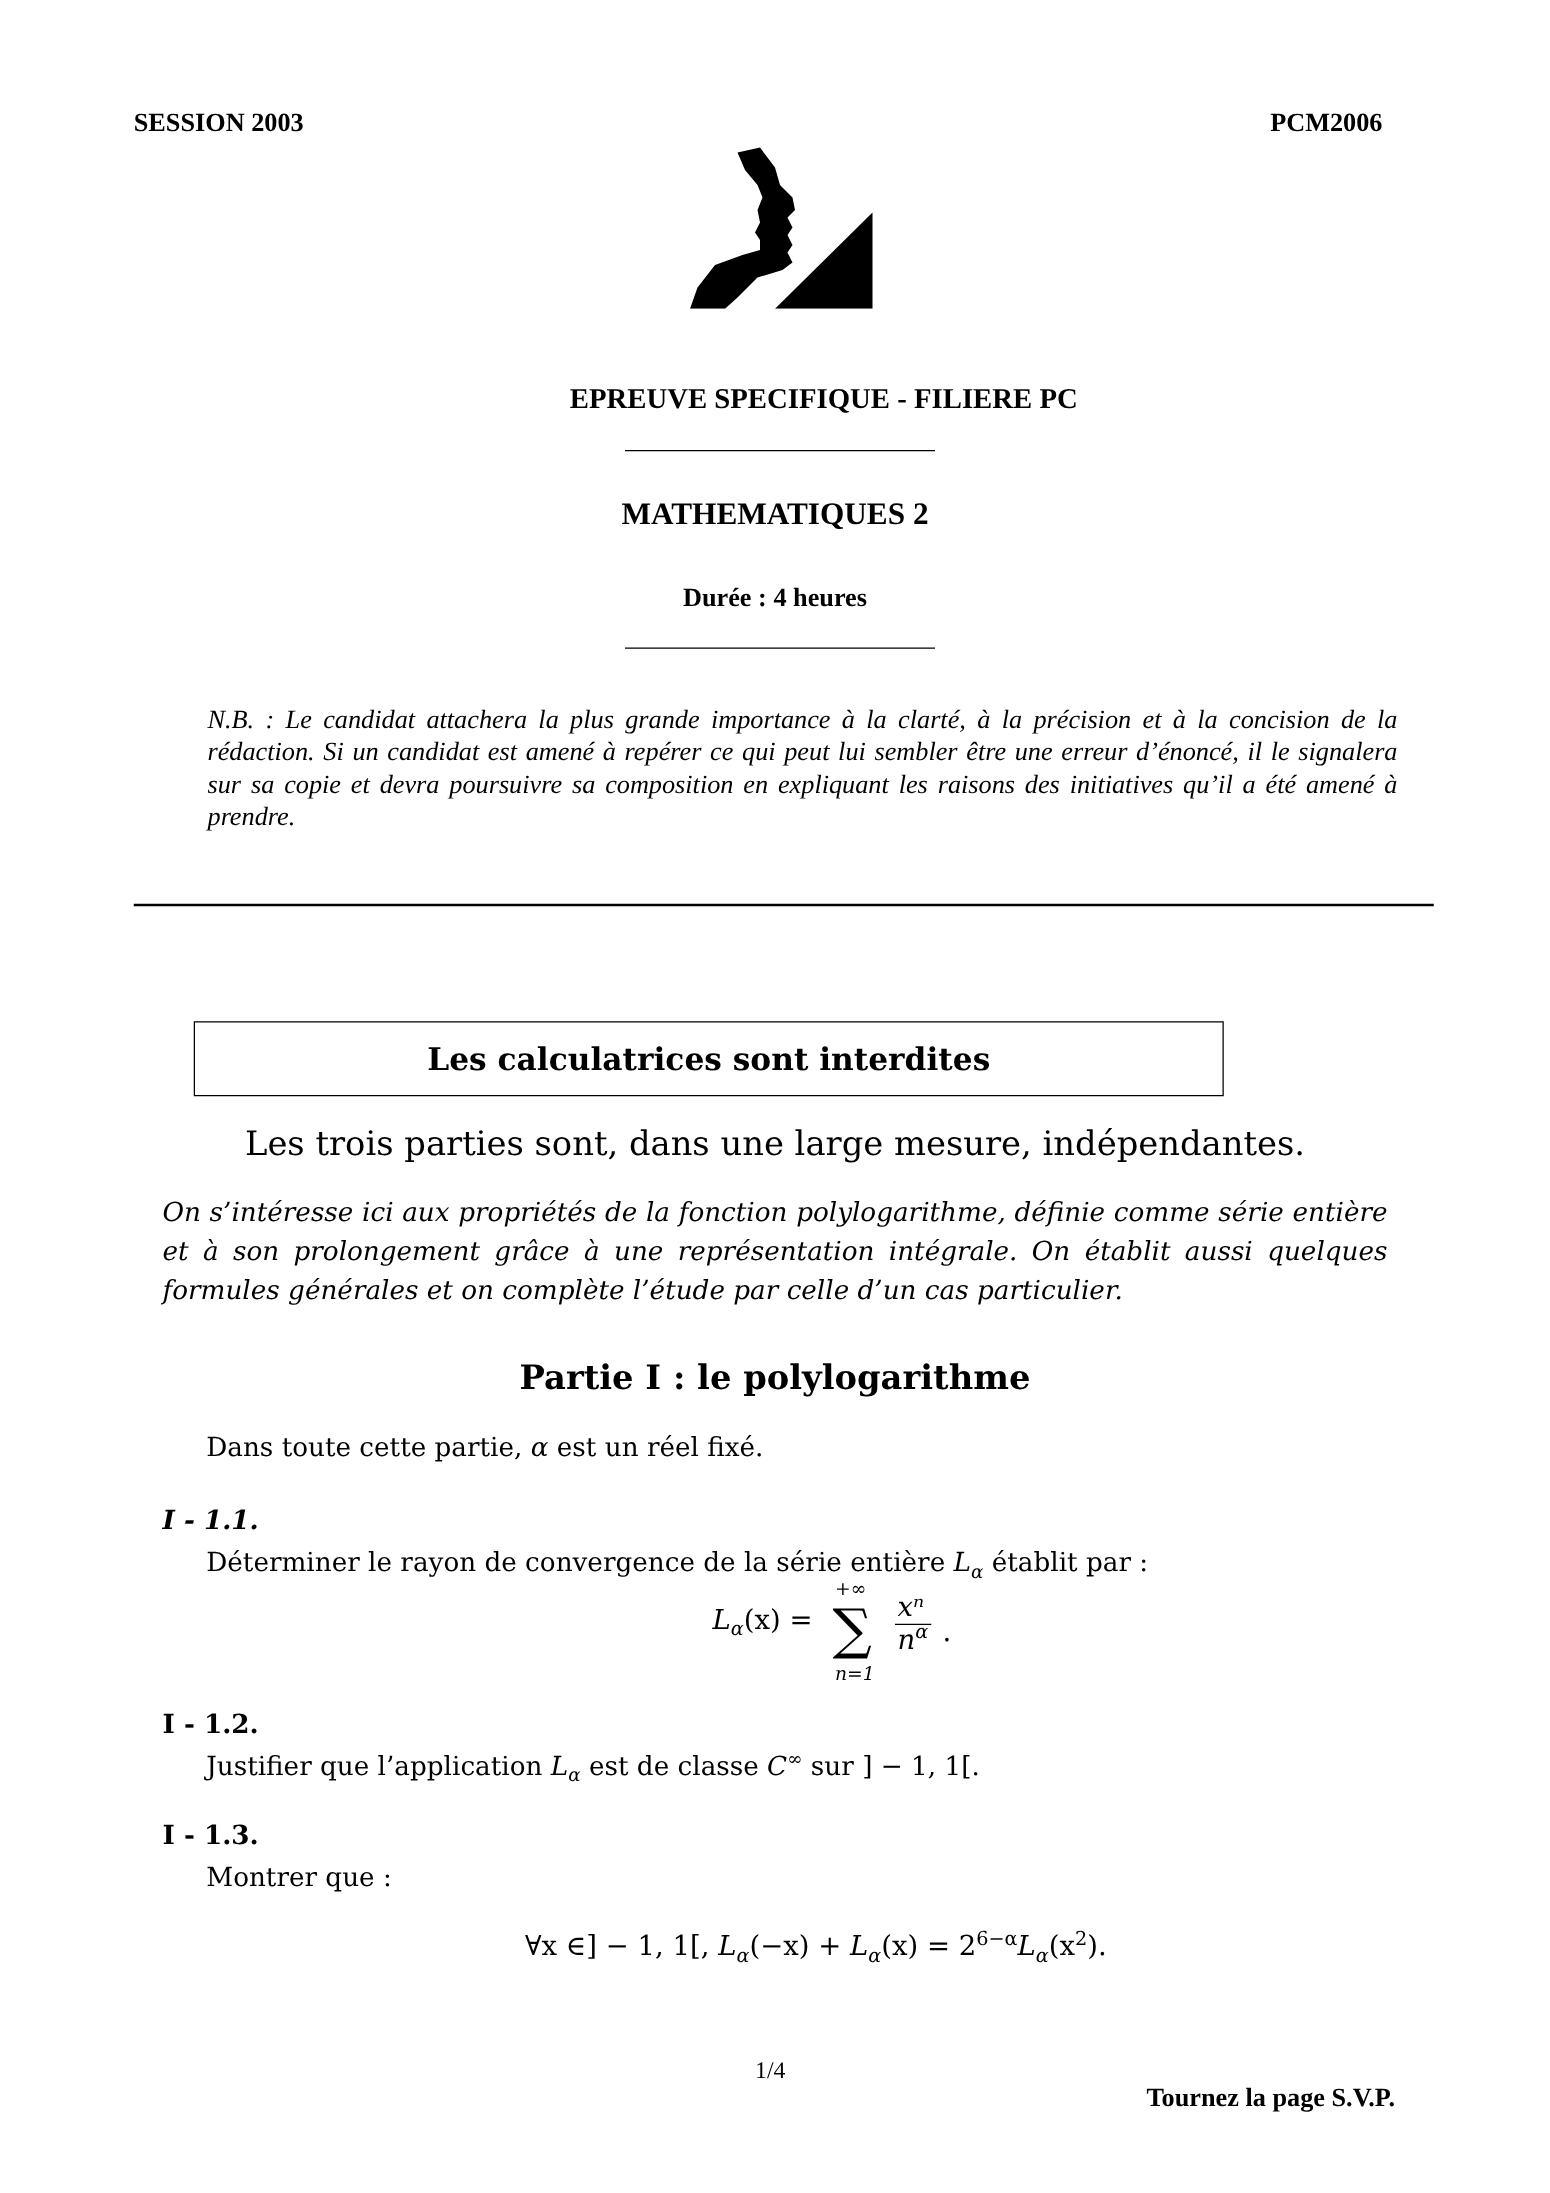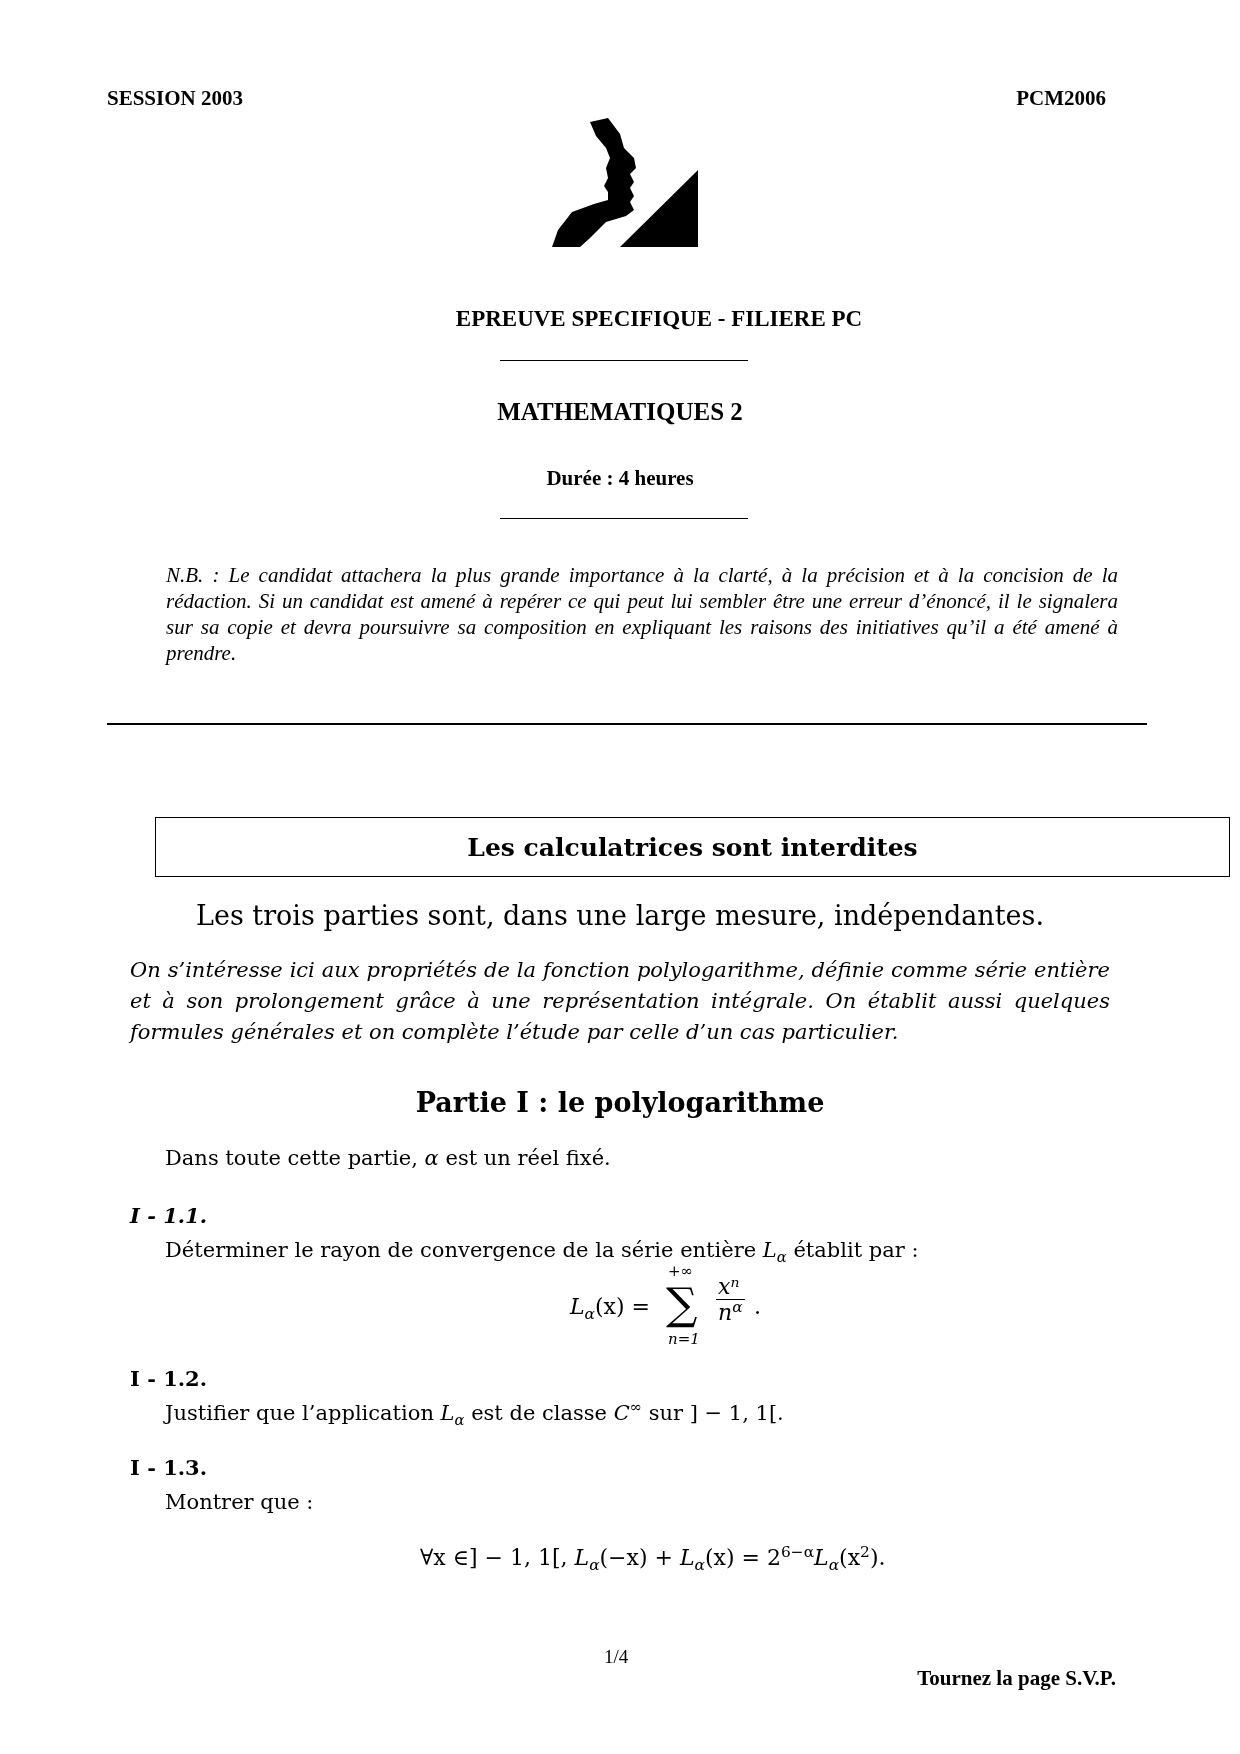--- a/index.html
+++ b/index.html
@@ -19,21 +19,21 @@
     #epreuve { top: 306px; font-size: 23px; padding-left: 39px; }
     #rule1 { left: 500px; top: 360px; width: 248px; height: 0; border-top: 1.5px solid #000; }
     #matiere { top: 398px; font-size: 25px; }
     #duree { top: 466px; font-size: 21px; }
     #rule2 { left: 500px; top: 518px; width: 248px; height: 0; border-top: 1.5px solid #000; }
 
     #nb { left: 166px; top: 562px; width: 952px; font-size: 21px; font-style: italic;
           line-height: 26px; text-align: justify; }
     #rule-full { left: 107px; top: 723px; width: 1040px; height: 0; border-top: 2px solid #000; }
 
-    #calc-box { left: 155px; top: 817px; width: 1075px; height: 60px; border: 1.5px solid #000;
+    #calc-box { left: 155px; top: 817px; width: 824px; height: 60px; border: 1.5px solid #000;
                 box-sizing: border-box; display: flex; align-items: center; justify-content: center; }
     #calc-box span { font-size: 25px; font-weight: bold; }
     #indep { top: 900px; font-size: 27px; font-weight: normal; }
 
     #intro { left: 130px; top: 955px; width: 980px; font-size: 21px; font-style: italic;
              line-height: 31px; text-align: justify; }
 
     #partie { top: 1087px; font-size: 27px; font-weight: bold; }
     #partie-intro { left: 165px; top: 1146px; font-size: 21px; }
 
@@ -43,21 +43,21 @@
     #q1-text { top: 1238px; }
     #q2-num { top: 1366px; }
     #q2-text { top: 1401px; }
     #q3-num { top: 1455px; }
     #q3-text { top: 1490px; }
 
     .mi { font-style: italic; }
     sub, sup { font-size: 70%; line-height: 0; }
 
     #formula1 { left: 570px; top: 1268px; width: 220px; height: 80px; font-size: 22px; }
-    #formula1 .lhs { position: absolute; left: 0; top: 26px; text-align: center; }
+    #formula1 .lhs { position: absolute; left: 0; top: 16px; text-align: center; }
     #formula1 .sigma { position: absolute; left: 96px; top: 14px; font-size: 44px; line-height: 44px; }
     #formula1 .sup-lim { position: absolute; left: 98px; top: -6px; font-size: 15px; }
     #formula1 .sub-lim { position: absolute; left: 98px; top: 62px; font-size: 15px; }
     #formula1 .frac { position: absolute; left: 146px; top: 6px; text-align: left; }
     #formula1 .num { display: block; padding: 0 2px; }
     #formula1 .den { display: block; border-top: 1.3px solid #000; padding: 0 2px; }
     #formula1 .dot { position: absolute; left: 184px; top: 26px; }
 
     #formula3 { left: 420px; top: 1545px; font-size: 22px; }
 

